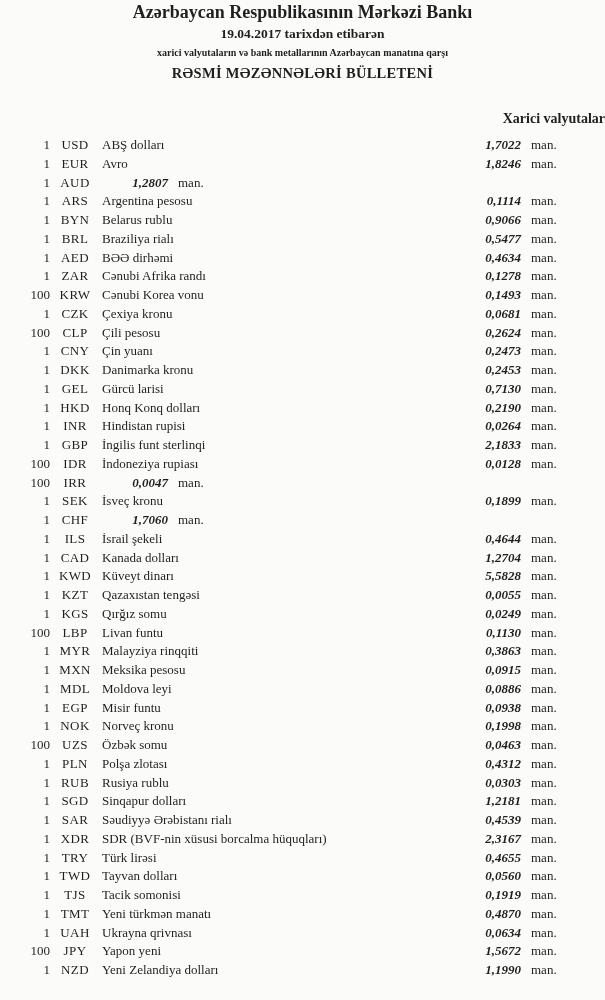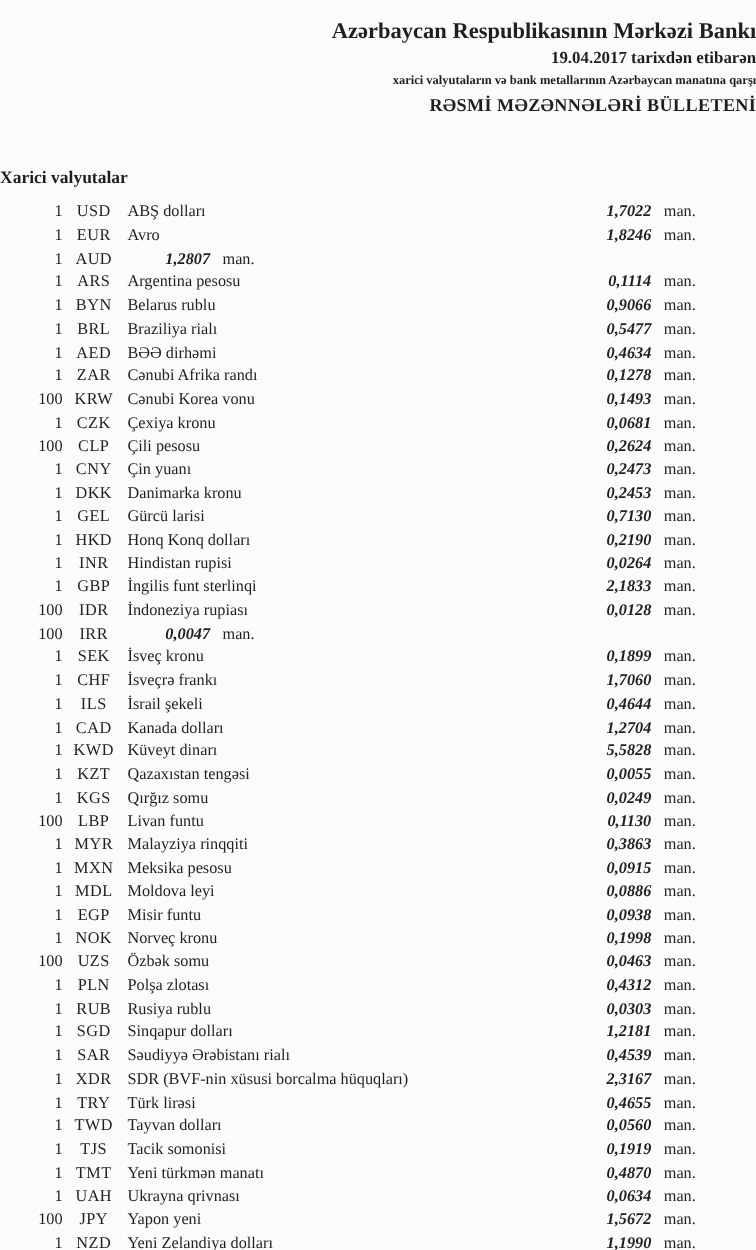--- a/index.html
+++ b/index.html
@@ -11,22 +11,22 @@
     position: relative;
     width: 605px;
     height: 1000px;
     background: #fbfbf9;
     color: #1f1f1f;
     font-family: "Liberation Serif", "DejaVu Serif", serif;
     overflow: hidden;
     box-sizing: border-box;
   }
   .header {
-    padding-top: 12px;
-    text-align: right;
+    padding-top: 0;
+    text-align: center;
   }
   .title {
     font-size: 18px;
     line-height: 24px;
     font-weight: bold;
   }
   .date-line {
     font-size: 13.5px;
     line-height: 19px;
     font-weight: bold;
@@ -36,22 +36,22 @@
     line-height: 20px;
     font-weight: bold;
   }
   .bulletin {
     font-size: 14.5px;
     line-height: 21px;
     font-weight: bold;
     letter-spacing: 0.3px;
   }
   .section-title {
-    margin-top: 38px;
-    text-align: left;
+    margin-top: 26px;
+    text-align: right;
     font-size: 14px;
     line-height: 18px;
     font-weight: bold;
   }
   .rates-table {
     margin-top: 8px;
   }
   .row {
     display: flex;
     height: 18.75px;
@@ -240,21 +240,20 @@
       <div class="row">
         <span class="qty">1</span>
         <span class="code">SEK</span>
         <span class="name">İsveç kronu</span>
         <span class="rate">0,1899</span>
         <span class="unit">man.</span>
       </div>
       <div class="row">
         <span class="qty">1</span>
         <span class="code">CHF</span>
-        <span class="name">İsveçrə frankı</span>
         <span class="rate">1,7060</span>
         <span class="unit">man.</span>
       </div>
       <div class="row">
         <span class="qty">1</span>
         <span class="code">ILS</span>
         <span class="name">İsrail şekeli</span>
         <span class="rate">0,4644</span>
         <span class="unit">man.</span>
       </div>

